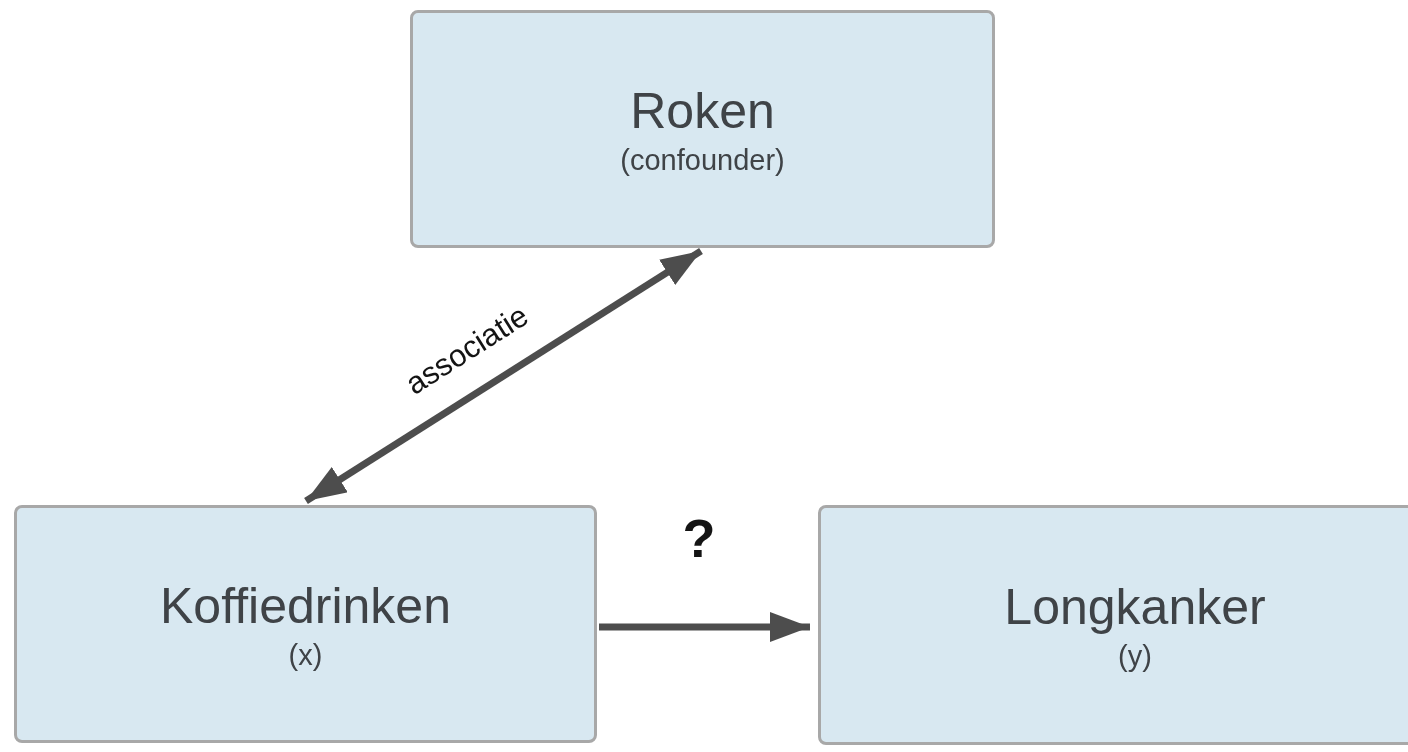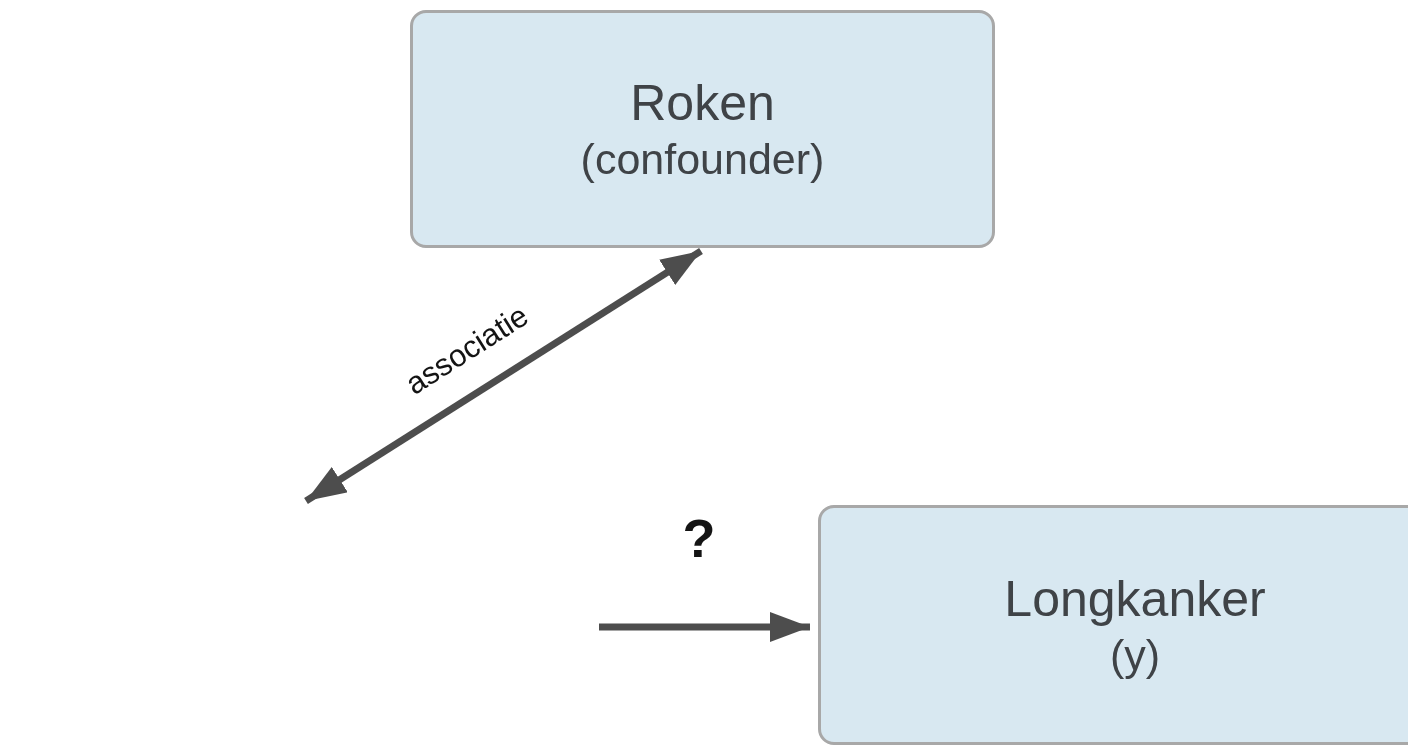--- a/index.html
+++ b/index.html
@@ -23,38 +23,38 @@
     top: 0;
     width: 1408px;
     height: 752px;
     pointer-events: none;
   }
   .node {
     position: absolute;
     box-sizing: border-box;
     background: #d8e8f1;
     border: 3px solid #a8a8a8;
-    border-radius: 16px;
+    border-radius: 8px;
     display: flex;
     flex-direction: column;
     align-items: center;
     justify-content: center;
     text-align: right;
     color: #3f4347;
   }
   .node-confounder { left: 410px; top: 10px;  width: 585px; height: 238px; }
   .node-exposure   { left: 14px;  top: 505px; width: 583px; height: 238px; }
   .node-outcome    { left: 818px; top: 505px; width: 634px; height: 240px; }
   .node-title {
     font-size: 50px;
     line-height: 1.25;
     white-space: nowrap;
   }
   .node-subtitle {
-    font-size: 43px;
+    font-size: 29px;
     line-height: 1.2;
     white-space: nowrap;
   }
   .edge-label {
     position: absolute;
     color: #141414;
     white-space: nowrap;
   }
   .association-label {
     left: 467px;
@@ -85,20 +85,24 @@
     <line x1="306" y1="501" x2="701" y2="251" stroke-width="7" marker-start="url(#arrowhead)" marker-end="url(#arrowhead)" stroke="#4d4d4d"></line>
 
     <line x1="599" y1="627" x2="810" y2="627" stroke-width="7" marker-end="url(#arrowhead)" stroke="#4d4d4d"></line>
   </svg>
 
   <div class="node node-confounder">
     <div class="node-title">Roken</div>
     <div class="node-subtitle">(confounder)</div>
   </div>
 
+  <div class="node node-exposure">
+    <div class="node-title">Koffiedrinken</div>
+    <div class="node-subtitle">(x)</div>
+  </div>
 
   <div class="node node-outcome">
     <div class="node-title">Longkanker</div>
     <div class="node-subtitle">(y)</div>
   </div>
 
   <div class="edge-label association-label">associatie</div>
 
   <div class="edge-label question-label">?</div>
 

